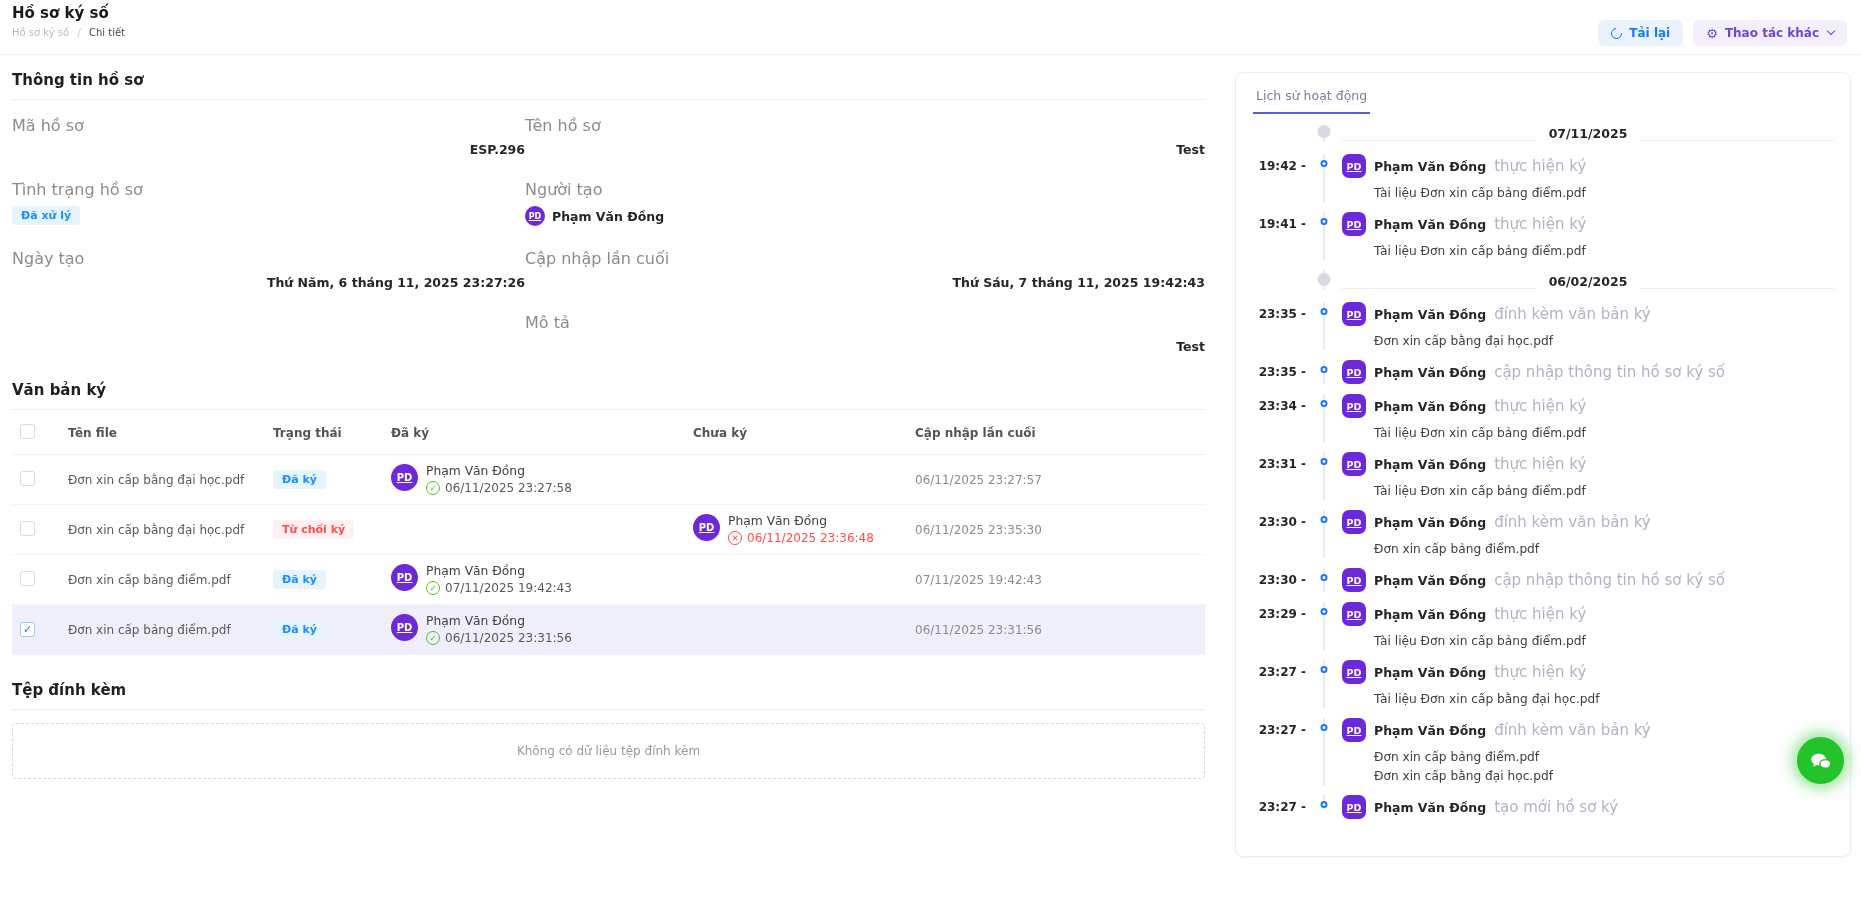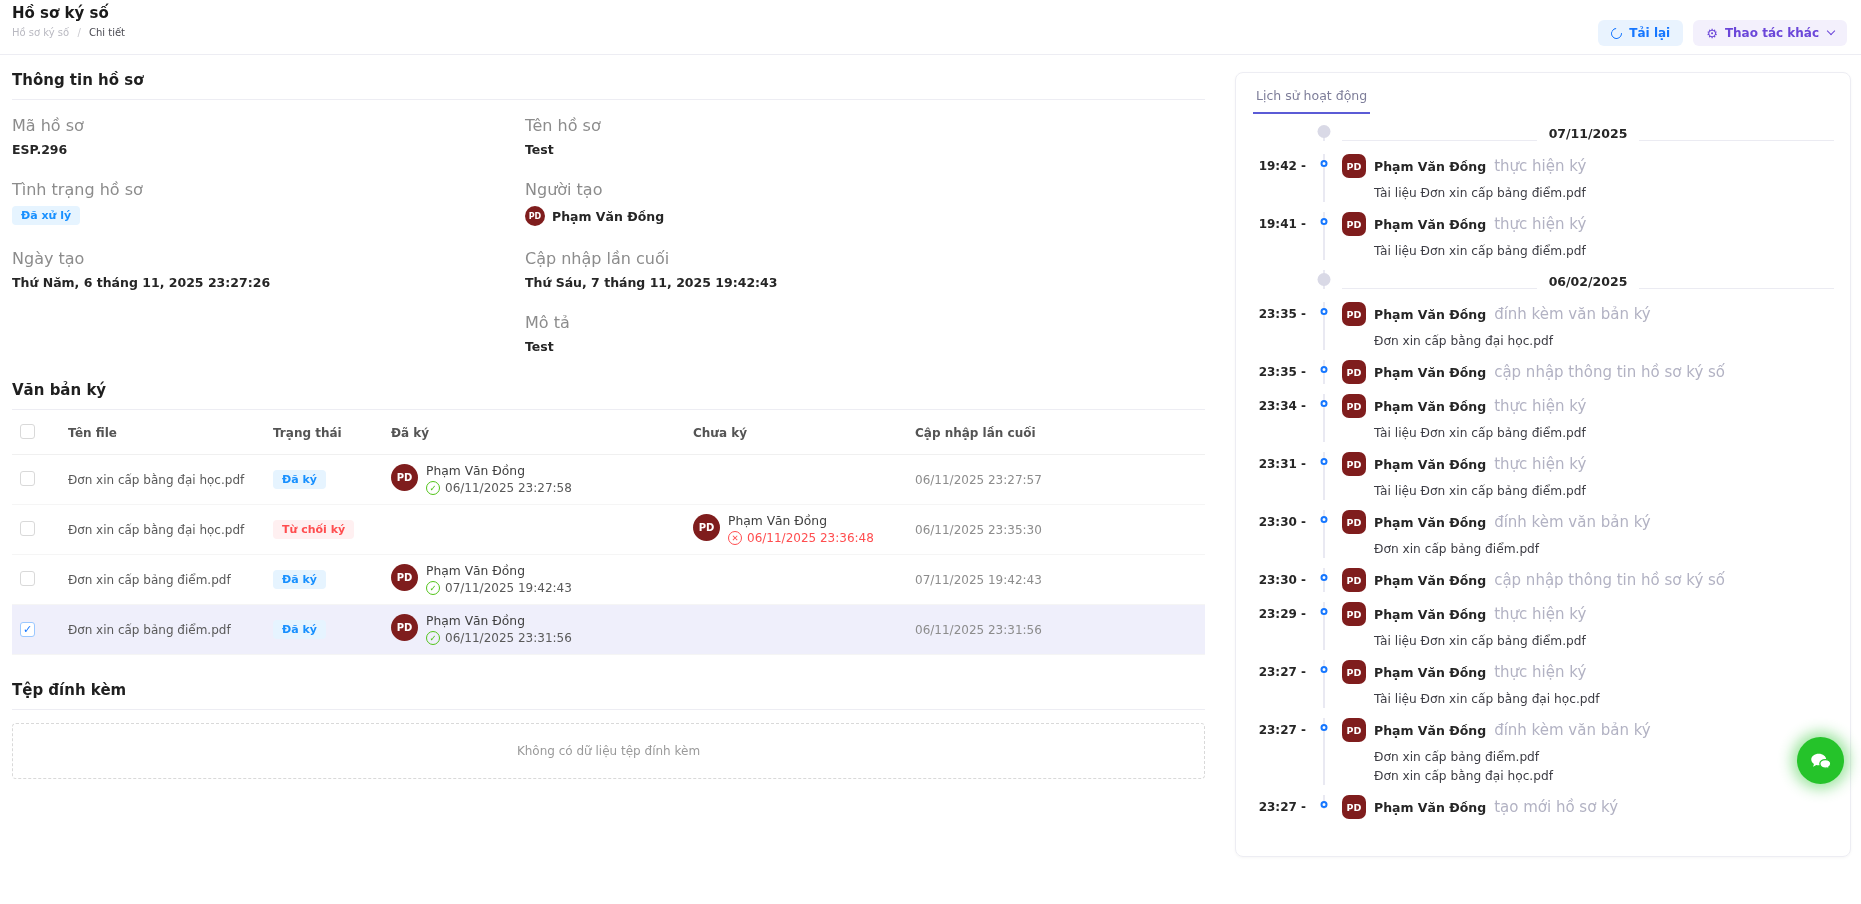--- a/index.html
+++ b/index.html
@@ -29,27 +29,27 @@
     transform:rotate(45deg); margin-top:-4px; margin-left:2px; }
   
   .main { display:flex; gap:30px; padding:16px 6px 0 12px; align-items:flex-start; }
   .left-col { width:1193px; flex:none; }
   .section-title { font-size:15px; font-weight:700; color:#1f1f1f; padding-bottom:10px;
     border-bottom:1px solid #ededf3; }
   
   .info-grid { display:grid; grid-template-columns:513px 1fr; row-gap:23px;
     margin:16px 0 27px 0; }
   .field .lbl { color:#8c8c8c; margin-bottom:7px; font-size:16px; }
-  .field .val { color:#262626; font-weight:700; font-size:12.5px; }
+  .field .val { color:#262626; font-weight:700; font-size:12.5px;text-align:right; }
   .badge { display:inline-block; font-size:11px; font-weight:600; padding:3px 9px; border-radius:4px; }
   .badge.signed   { background:#e6f4ff; color:#1890ff;text-align:center; }
   .badge.rejected { background:#fff0f1; color:#ff4d4f; }
   .person-inline { display:flex; align-items:center; gap:7px; }
-  .avatar { background:#7f1d1d; color:#fff; font-weight:700; display:inline-flex;
-    align-items:center; justify-content:center; flex:none; }
+  .avatar { background:#6d28d9; color:#fff; font-weight:700; display:inline-flex;
+    align-items:center; justify-content:center; flex:none;text-decoration:underline; }
   .avatar.sm { width:20px; height:20px; border-radius:50%; font-size:8px; }
   .avatar.md { width:27px; height:27px; border-radius:50%; font-size:10px; }
   .avatar.sq { width:24px; height:24px; border-radius:7px; font-size:9.5px; }
   
   .doc-table { width:100%; border-collapse:collapse; margin-top:2px; }
   .doc-table th { text-align:left; font-size:12px; font-weight:600; color:#545454;
     padding:12px 8px; border-bottom:1px solid #f0f0f0; }
   .doc-table td { padding:9px 8px; border-bottom:1px solid #f5f5f5; vertical-align:middle; }
   .doc-table tr.selected td { background:#efeffb; }
   .file-cell { color:#595959; }

